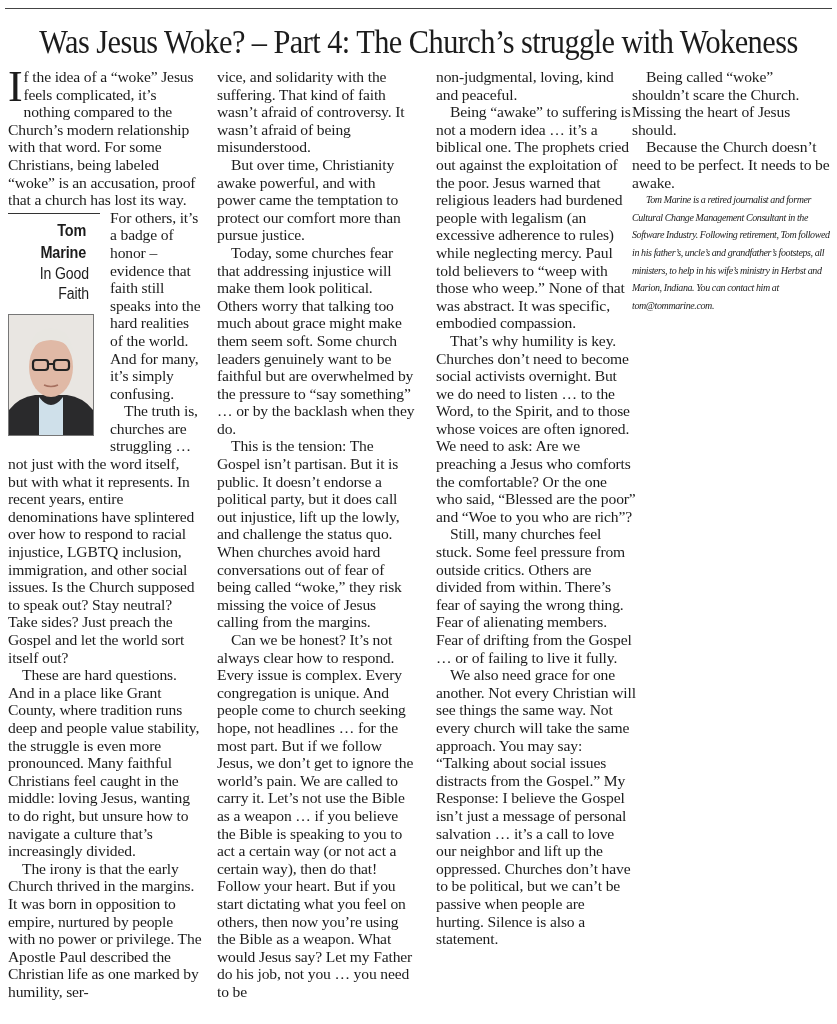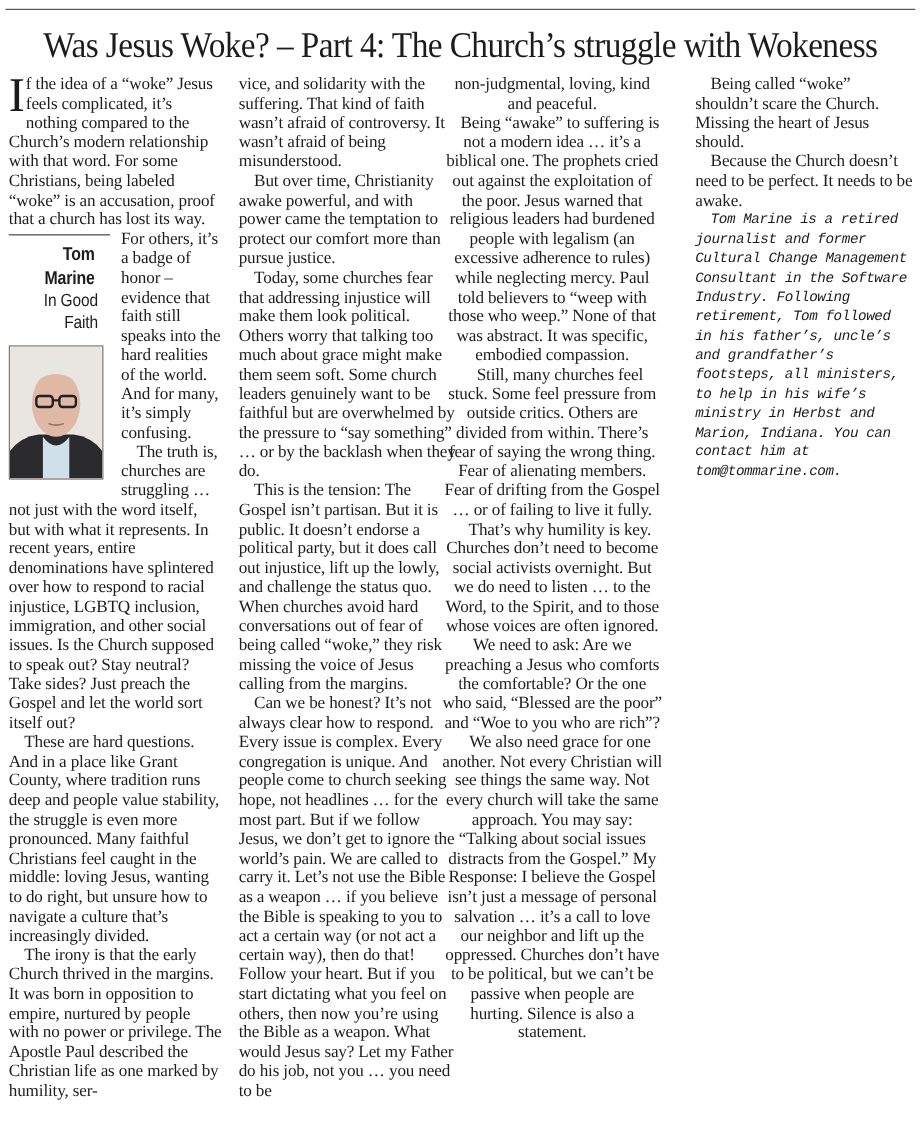--- a/index.html
+++ b/index.html
@@ -12,29 +12,29 @@
   }
   .col {
     position:absolute; top:68px;
     font-family:"Liberation Serif", serif; font-size:15.6px; line-height:17.6px;
     letter-spacing:-0.15px;
   }
   .col p { margin:0; text-indent:14px; }
   .col p.noindent { text-indent:0; }
   .c1 { left:8px; width:194px; }
   .c2 { left:217px; width:200px; }
-  .c3 { left:402px; width:200px;text-align:center; }
+  .c3 { left:436px; width:200px; }
   .c4 { left:632px; width:198px; }
   .dropcap { float:left; font-size:44px; line-height:34px; padding-top:2px; margin-right:1px; font-family:"Liberation Serif", serif; }
   .author-box { float:left; width:92px; margin:4px 10px 2px 0;text-align:right; }
   .author-rule { border-top:1px solid #333; margin-bottom:6px; }
   .author-name { font-family:"Liberation Sans", sans-serif; font-weight:bold; font-size:17px; line-height:22px; transform:scaleX(0.85); transform-origin:left; white-space:nowrap; }
   .author-col { font-family:"Liberation Sans", sans-serif; font-size:16px; line-height:20px; transform:scaleX(0.88); transform-origin:left; white-space:nowrap; }
   .photo { width:84px; height:120px; margin-top:10px; border:1px solid #777; background:#e6e2dd; position:relative; overflow:hidden; }
-  .bio { font-family:Liberation Mono, monospace; font-style:italic; font-size:13px; line-height:17.6px; letter-spacing:-0.4px; }
+  .bio { font-family:Liberation Serif, serif; font-style:italic; font-size:10px; line-height:17.6px; letter-spacing:-0.4px; }
 </style>
 </head>
 <body>
 
 <div class="top-rule"></div>
 <h1 class="headline" style="margin:0;font-weight:normal;">Was Jesus Woke? – Part 4: The Church’s struggle with Wokeness</h1>
 
 <div class="col c1">
   <p class="noindent"><span class="dropcap">I</span><span>f the idea of a “woke” Jesus feels complicated, it’s nothing compared to the Church’s modern relationship with that word. For some Christians, being labeled “woke” is an accusation, proof that a church has lost its way. For </span><span class="author-box">
         <span class="author-rule" style="display:block"></span>
@@ -63,22 +63,22 @@
   <p class="noindent">vice, and solidarity with the suffering. That kind of faith wasn’t afraid of controversy. It wasn’t afraid of being misunderstood.</p>
   <p>But over time, Christianity awake powerful, and with power came the temptation to protect our comfort more than pursue justice.</p>
   <p>Today, some churches fear that addressing injustice will make them look political. Others worry that talking too much about grace might make them seem soft. Some church leaders genuinely want to be faithful but are overwhelmed by the pressure to “say something” … or by the backlash when they do.</p>
   <p>This is the tension: The Gospel isn’t partisan. But it is public. It doesn’t endorse a political party, but it does call out injustice, lift up the lowly, and challenge the status quo. When churches avoid hard conversations out of fear of being called “woke,” they risk missing the voice of Jesus calling from the margins.</p>
   <p>Can we be honest? It’s not always clear how to respond. Every issue is complex. Every congregation is unique. And people come to church seeking hope, not headlines … for the most part. But if we follow Jesus, we don’t get to ignore the world’s pain. We are called to carry it. Let’s not use the Bible as a weapon … if you believe the Bible is speaking to you to act a certain way (or not act a certain way), then do that! Follow your heart. But if you start dictating what you feel on others, then now you’re using the Bible as a weapon. What would Jesus say? Let my Father do his job, not you … you need to be</p>
 </div>
 
 <div class="col c3">
   <p class="noindent">non-judgmental, loving, kind and peaceful.</p>
   <p>Being “awake” to suffering is not a modern idea … it’s a biblical one. The prophets cried out against the exploitation of the poor. Jesus warned that religious leaders had burdened people with legalism (an excessive adherence to rules) while neglecting mercy. Paul told believers to “weep with those who weep.” None of that was abstract. It was specific, embodied compassion.</p>
+  <p>That’s why humility is key. Churches don’t need to become social activists overnight. But we do need to listen … to the Word, to the Spirit, and to those whose voices are often ignored. We need to ask: Are we preaching a Jesus who comforts the comfortable? Or the one who said, “Blessed are the poor” and “Woe to you who are rich”?</p>
   <p>Still, many churches feel stuck. Some feel pressure from outside critics. Others are divided from within. There’s fear of saying the wrong thing. Fear of alienating members. Fear of drifting from the Gospel … or of failing to live it fully.</p>
-  <p>That’s why humility is key. Churches don’t need to become social activists overnight. But we do need to listen … to the Word, to the Spirit, and to those whose voices are often ignored. We need to ask: Are we preaching a Jesus who comforts the comfortable? Or the one who said, “Blessed are the poor” and “Woe to you who are rich”?</p>
   <p>We also need grace for one another. Not every Christian will see things the same way. Not every church will take the same approach. You may say: “Talking about social issues distracts from the Gospel.” My Response: I believe the Gospel isn’t just a message of personal salvation … it’s a call to love our neighbor and lift up the oppressed. Churches don’t have to be political, but we can’t be passive when people are hurting. Silence is also a statement.</p>
 </div>
 
 <div class="col c4">
   <p>Being called “woke” shouldn’t scare the Church. Missing the heart of Jesus should.</p>
   <p>Because the Church doesn’t need to be perfect. It needs to be awake.</p>
   <p class="bio">Tom Marine is a retired journalist and former Cultural Change Management Consultant in the Software Industry. Following retirement, Tom followed in his father’s, uncle’s and grandfather’s footsteps, all ministers, to help in his wife’s ministry in Herbst and Marion, Indiana. You can contact him at tom@tommarine.com.</p>
 </div>
 
 </body></html>

